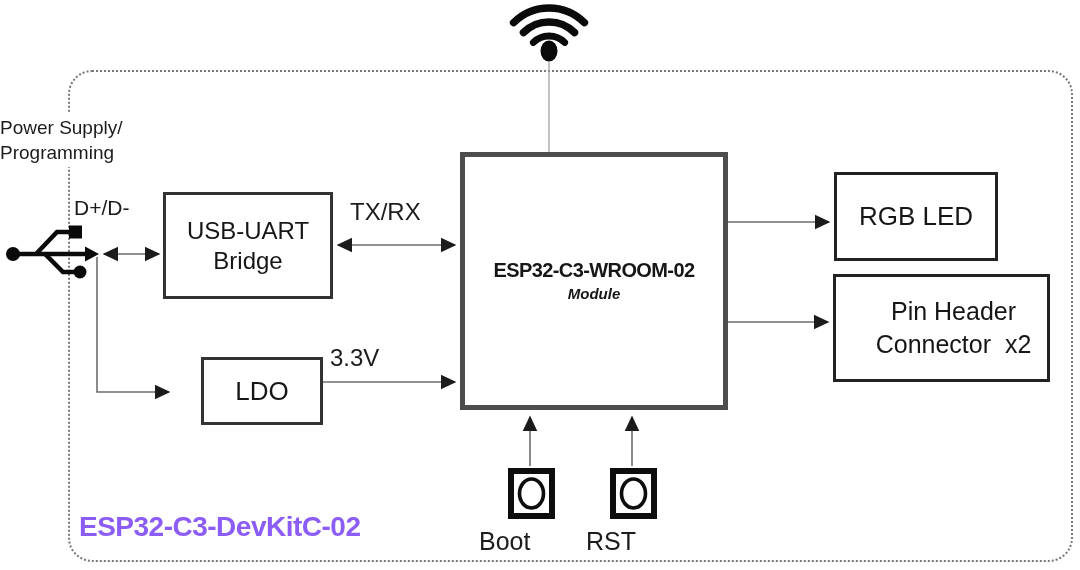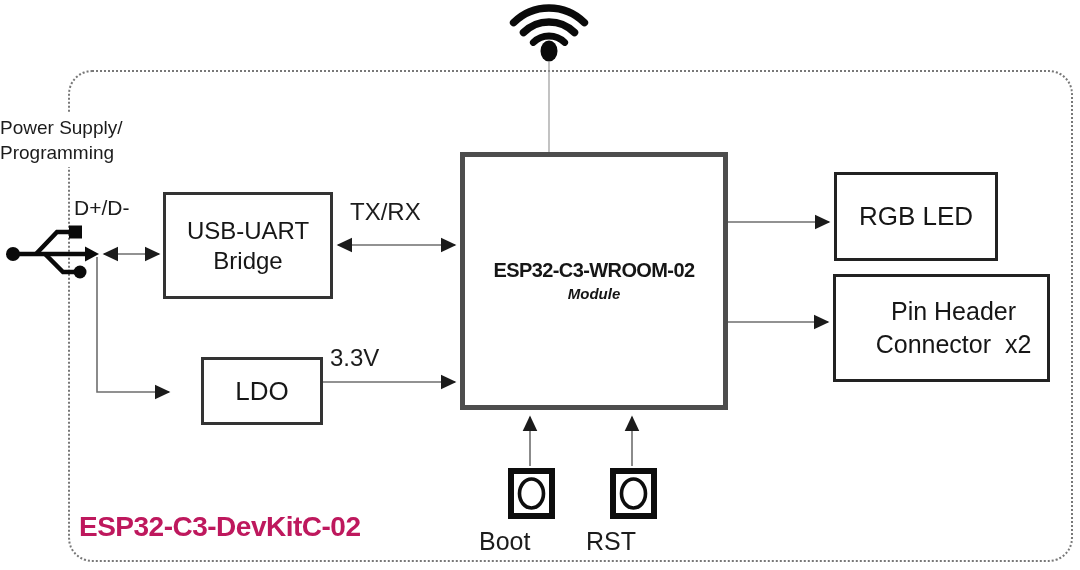--- a/index.html
+++ b/index.html
@@ -57,21 +57,21 @@
   .lbl-txrx  { left: 350px; top: 198px; width: 105px; font-size: 24px; }
   .lbl-33v   { left: 330px; top: 344px; width: 76px;  font-size: 24px; }
   .lbl-boot  { left: 479px; top: 527px; width: 68px;  font-size: 25px; }
   .lbl-rst   { left: 586px; top: 527px; width: 62px;  font-size: 25px; }
   .board-title {
     position: absolute;
     left: 79px; top: 511px;
     font-size: 28px;
     font-weight: bold;
     letter-spacing: -0.5px;
-    color: #be185d;
+    color: #8b5cf6;
     z-index: 3;
   }
   .conn { stroke: #6e6e6e; stroke-width: 1.6; fill: none; }
   .thin { stroke: #9a9a9a; stroke-width: 1.2; fill: none; }
 </style>
 </head>
 <body>
 
 <div class="stage">
 

